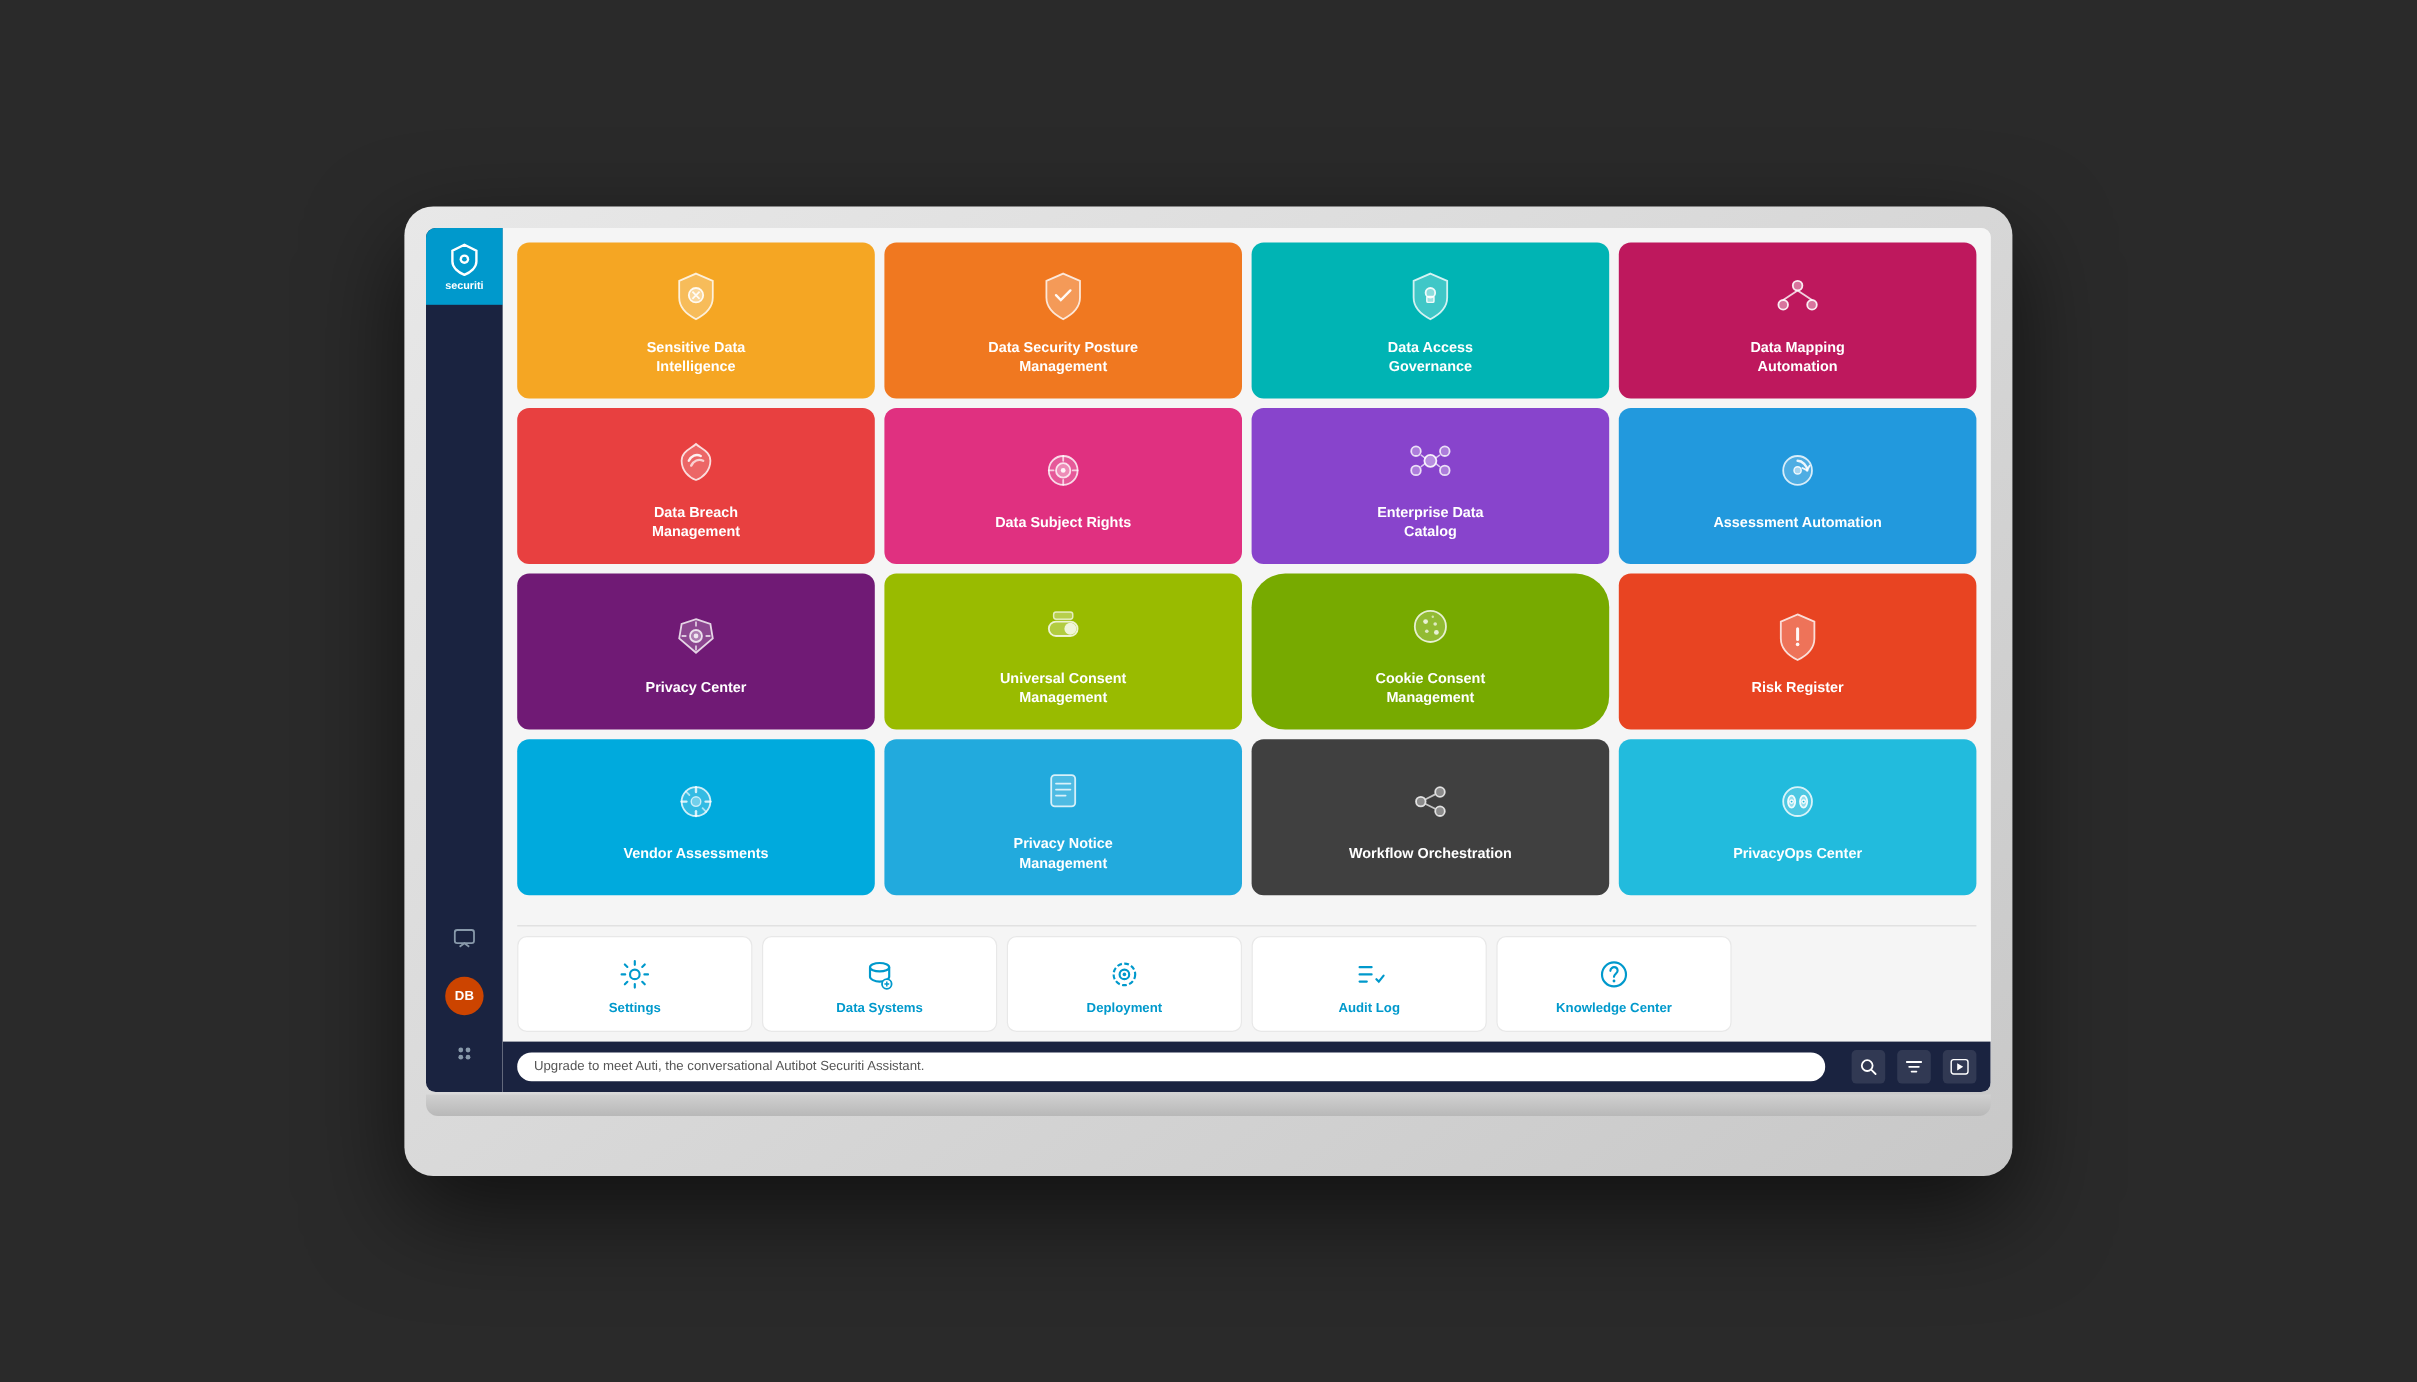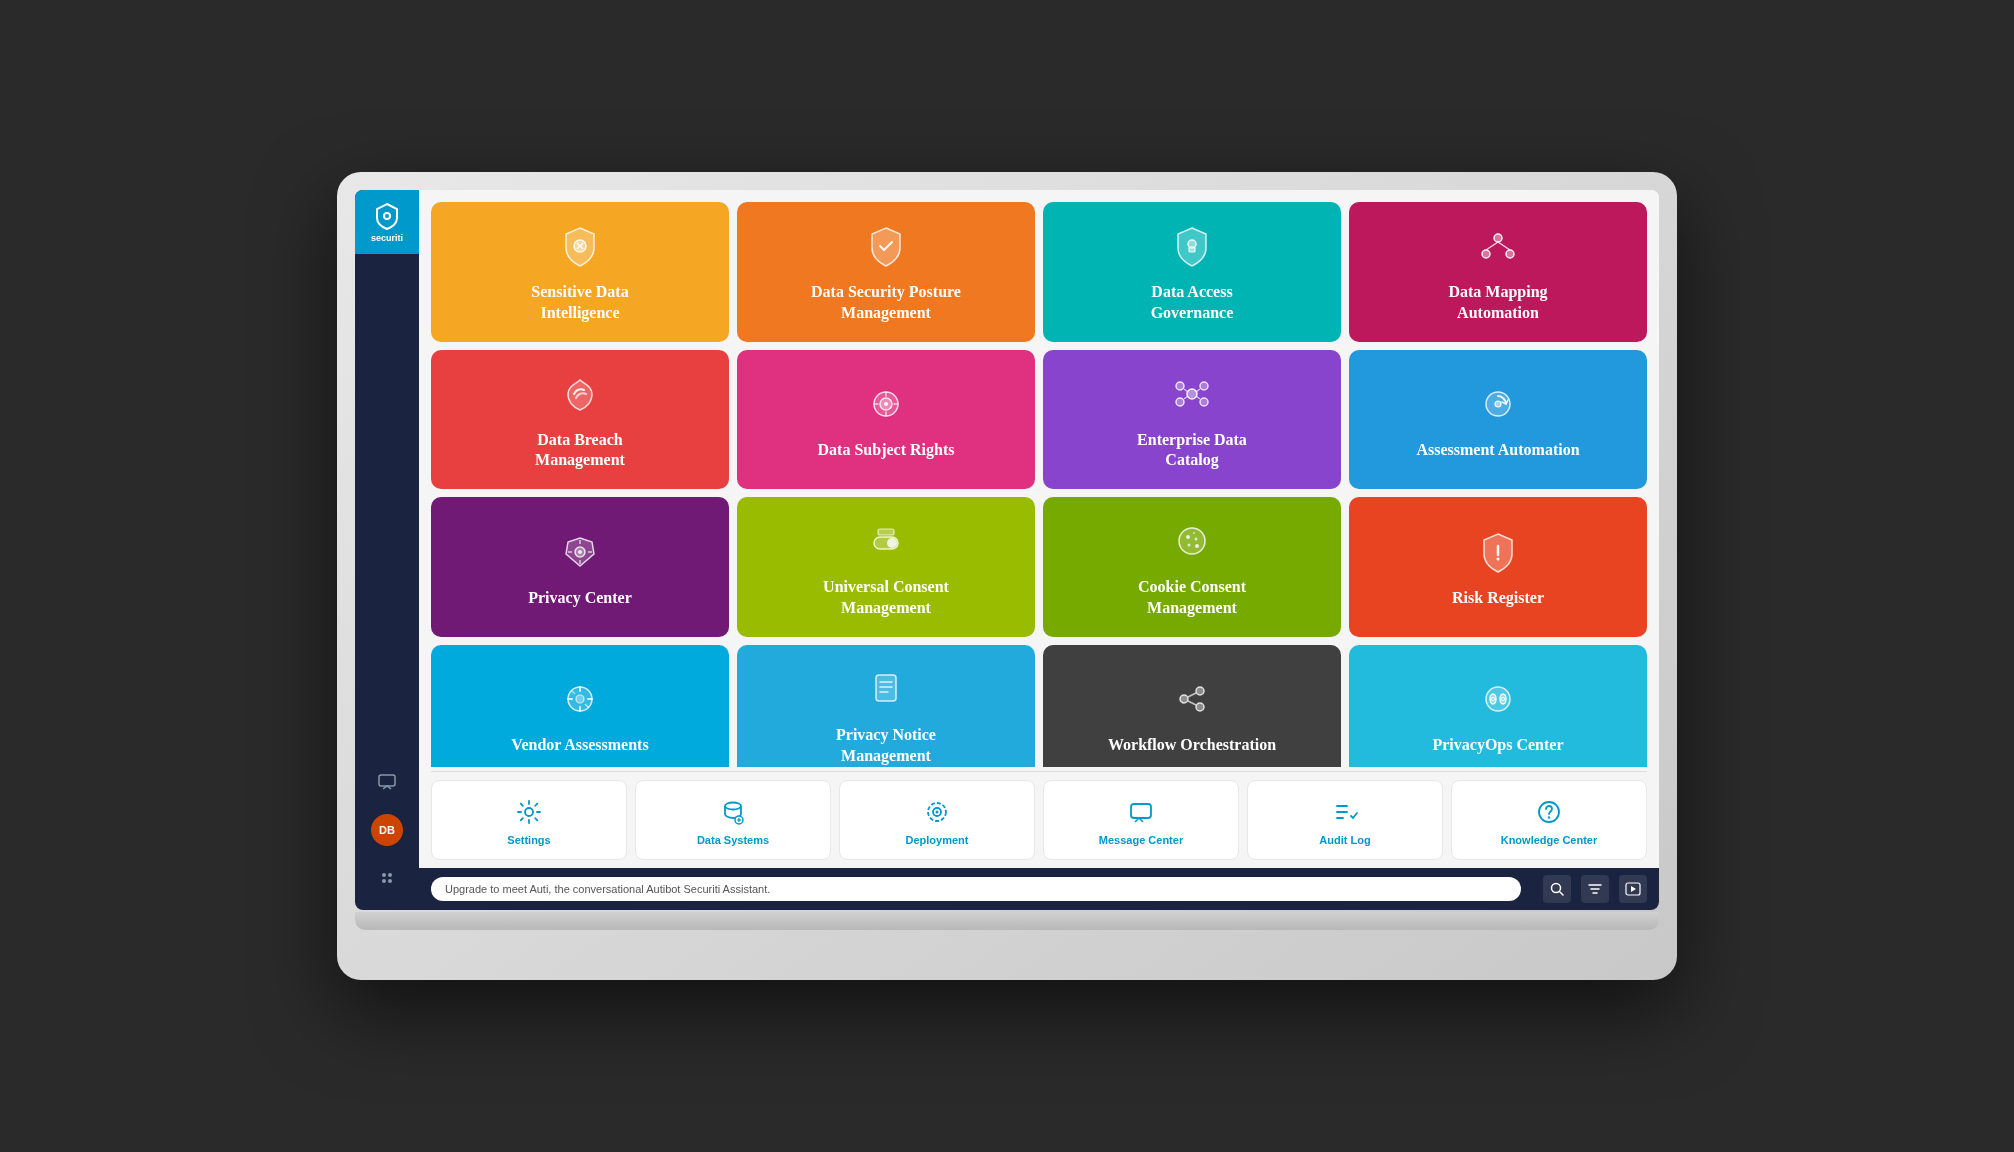--- a/index.html
+++ b/index.html
@@ -121,38 +121,37 @@
     }
     .tile-icon {
       width: 48px;
       height: 48px;
       margin-bottom: 12px;
       display: flex;
       align-items: center;
       justify-content: center;
     }
     .tile-label {
-      font-size: 16px;
+      font-size: 12px;
       font-weight: 600;
       line-height: 1.3;
       color: white;
-      font-family: Liberation Serif, serif;
     }
     
     .tile-yellow { background: #f5a623; }
     .tile-orange { background: #f07820; }
     .tile-teal { background: #00b4b4; }
     .tile-blue-light { background: #be185d; }
     .tile-red { background: #e84040; }
     .tile-pink { background: #e03080; }
     .tile-purple { background: #8844cc; }
     .tile-blue-med { background: #2299dd; }
     .tile-green-bright { background: #701a75; }
     .tile-olive { background: #99bb00; }
-    .tile-green-dark { background: #77aa00; }
+    .tile-green-dark { background: #77aa00; border-radius: 28px; }
     .tile-red-orange { background: #e84422; }
     .tile-cyan { background: #00aadd; }
     .tile-cyan2 { background: #22aadd; }
     .tile-gray { background: #404040; }
     .tile-blue-bright { background: #22bbdd; }
 
     .bottom-tiles-area {
       padding: 4px 12px 8px 12px;
       background: #f5f5f5;
     }
@@ -499,29 +498,20 @@
             <div class="bottom-tile-icon">
               <svg width="28" height="28" viewBox="0 0 28 28" fill="none">
                 <circle cx="14" cy="14" r="9" stroke="#0099cc" stroke-width="1.8" stroke-dasharray="4 2"></circle>
                 <circle cx="14" cy="14" r="4" stroke="#0099cc" stroke-width="1.8"></circle>
                 <circle cx="14" cy="14" r="1.5" fill="#0099cc"></circle>
               </svg>
             </div>
             <div class="bottom-tile-label">Deployment</div>
           </div>
 
-          <div class="bottom-tile">
-            <div class="bottom-tile-icon">
-              <svg width="28" height="28" viewBox="0 0 28 28" fill="none">
-                <rect x="4" y="6" width="20" height="14" rx="3" stroke="#0099cc" stroke-width="1.8"></rect>
-                <path d="M8 24 L12 20 L16 24" stroke="#0099cc" stroke-width="1.5" fill="none"></path>
-              </svg>
-            </div>
-            <div class="bottom-tile-label">Message Center</div>
-          </div>
 
           <div class="bottom-tile">
             <div class="bottom-tile-icon">
               <svg width="28" height="28" viewBox="0 0 28 28" fill="none">
                 <line x1="6" y1="8" x2="16" y2="8" stroke="#0099cc" stroke-width="1.8" stroke-linecap="round"></line>
                 <line x1="6" y1="14" x2="16" y2="14" stroke="#0099cc" stroke-width="1.8" stroke-linecap="round"></line>
                 <line x1="6" y1="20" x2="12" y2="20" stroke="#0099cc" stroke-width="1.8" stroke-linecap="round"></line>
                 <path d="M20 18 L22 20 L26 15" stroke="#0099cc" stroke-width="1.8" stroke-linecap="round" fill="none"></path>
               </svg>
             </div>

